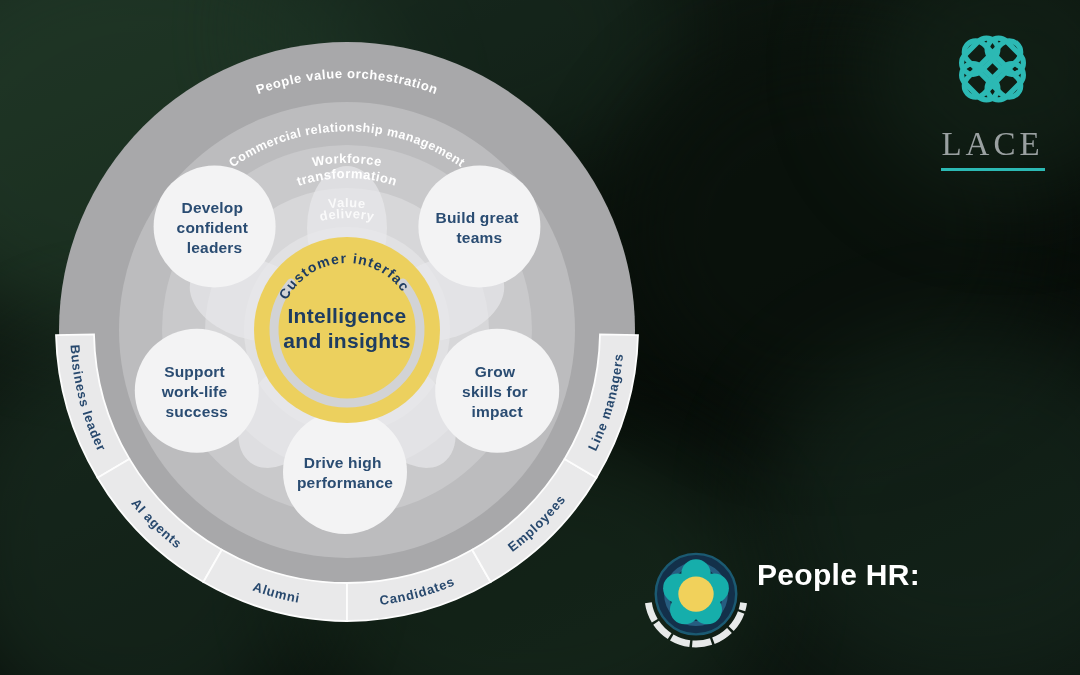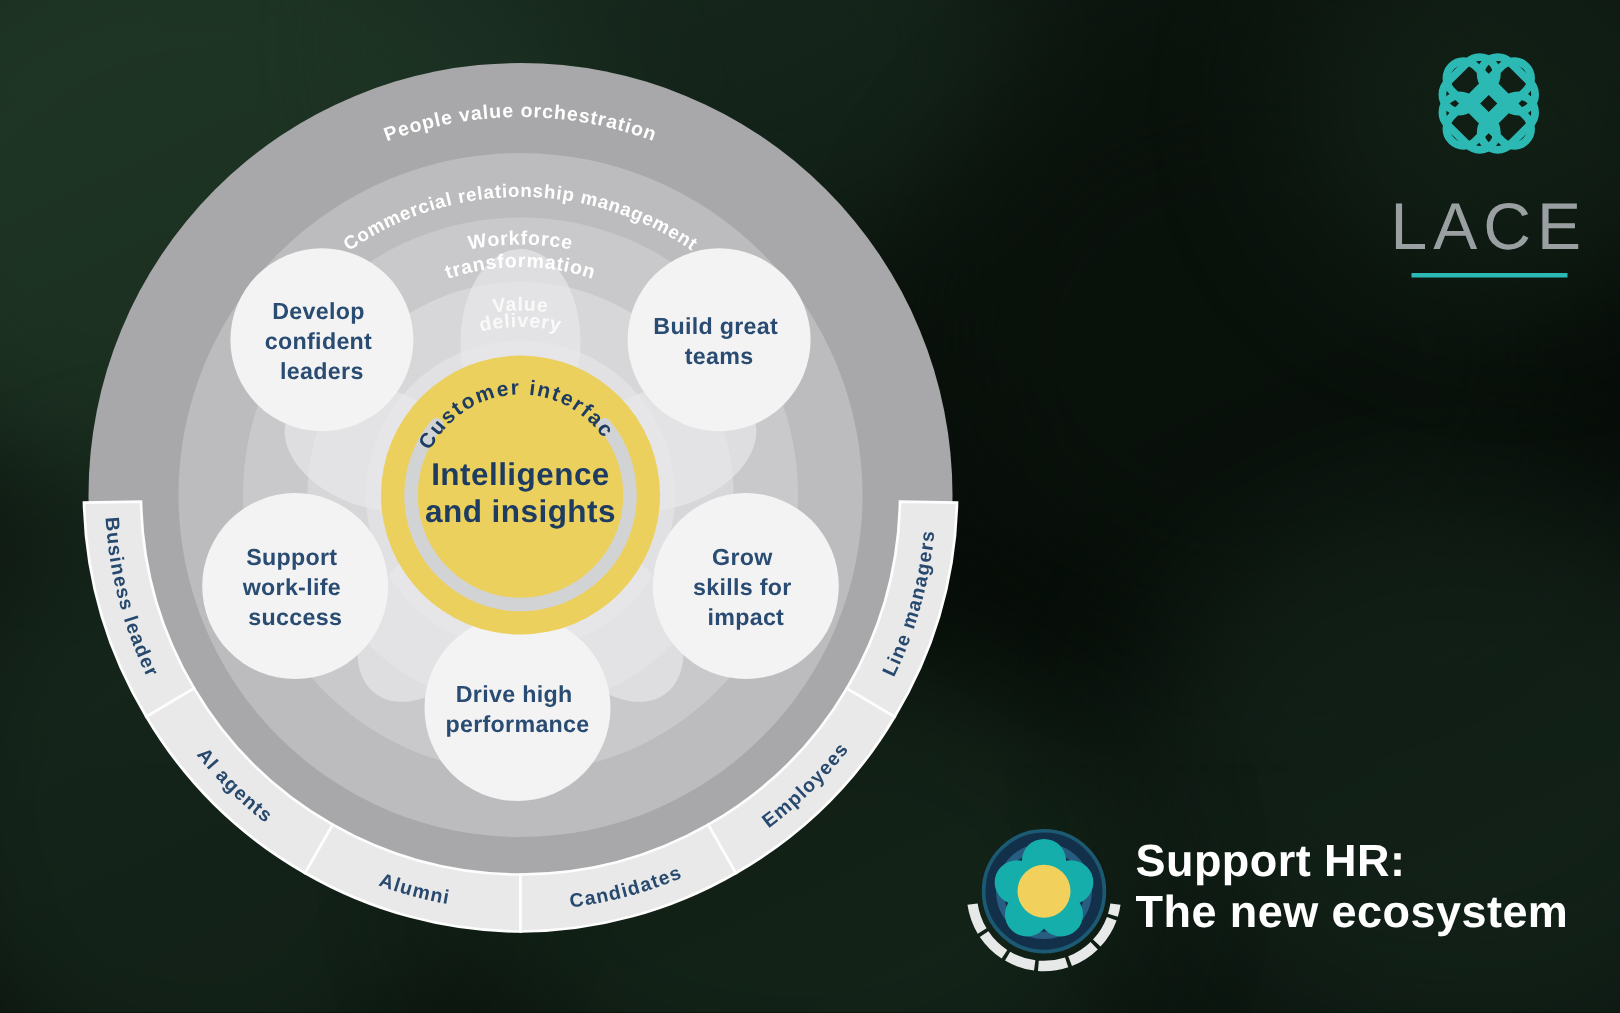--- a/index.html
+++ b/index.html
@@ -13,21 +13,21 @@
   .b4{left:620px;top:40px;width:420px;height:380px;background:#0a120c;opacity:.8;}
   .b5{left:760px;top:330px;width:420px;height:360px;background:#1b3124;opacity:.45;}
   .b6{left:300px;top:430px;width:460px;height:320px;background:#23402c;opacity:.4;}
   .b7{left:860px;top:-60px;width:300px;height:260px;background:#16281c;opacity:.6;}
   .diagram-svg{position:absolute;left:0;top:0;}
   .ringtext{fill:#ffffff;font-weight:600;}
   .cap-label{fill:#2a4c72;font-weight:600;font-size:15.5px;text-anchor:middle;letter-spacing:.2px;}
   .aud-label{fill:#28496e;font-weight:600;font-size:13px;letter-spacing:.8px;}
   .center-title{fill:#1e3c61;font-weight:bold;font-size:21px;text-anchor:middle;letter-spacing:.3px;}
   .lace-logo{position:absolute;left:925px;top:26px;width:135px;text-align:center;}
-  .lace-word{font-family:Liberation Sans, sans-serif;font-size:44px;letter-spacing:4px;
+  .lace-word{font-family:Liberation Serif, serif;font-size:33px;letter-spacing:4px;
              color:#9aa0a1;margin-top:10px;}
   .lace-rule{width:104px;height:3px;background:#2cb9b4;margin:5px auto 3px auto;}
   .lace-sub{font-family:"Liberation Serif","DejaVu Serif",serif;font-size:26px;letter-spacing:1px;color:#9aa0a1;}
   .footer-badge{position:absolute;left:642px;top:544px;}
   .footer-title{position:absolute;left:757px;top:558px;color:#ffffff;font-weight:bold;
                 font-size:30px;line-height:34px;letter-spacing:.3px;}
 </style>
 </head>
 <body>
 
@@ -183,17 +183,16 @@
         <circle cx="55" cy="29.5" r="15"></circle>
         <circle cx="36.5" cy="44" r="15"></circle>
         <circle cx="43.5" cy="65.8" r="15"></circle>
         <circle cx="66.5" cy="65.8" r="15"></circle>
         <circle cx="73.5" cy="44" r="15"></circle>
       </g>
       <circle cx="55" cy="50" r="18" fill="#f1d15b"></circle>
     </svg>
   </div>
   <div class="footer-title">
-    <div>Support HR:</div>
-    <div>The new ecosystem</div>
+    <div>People HR:</div>
   </div>
 
 </div>
 
 </body></html>

